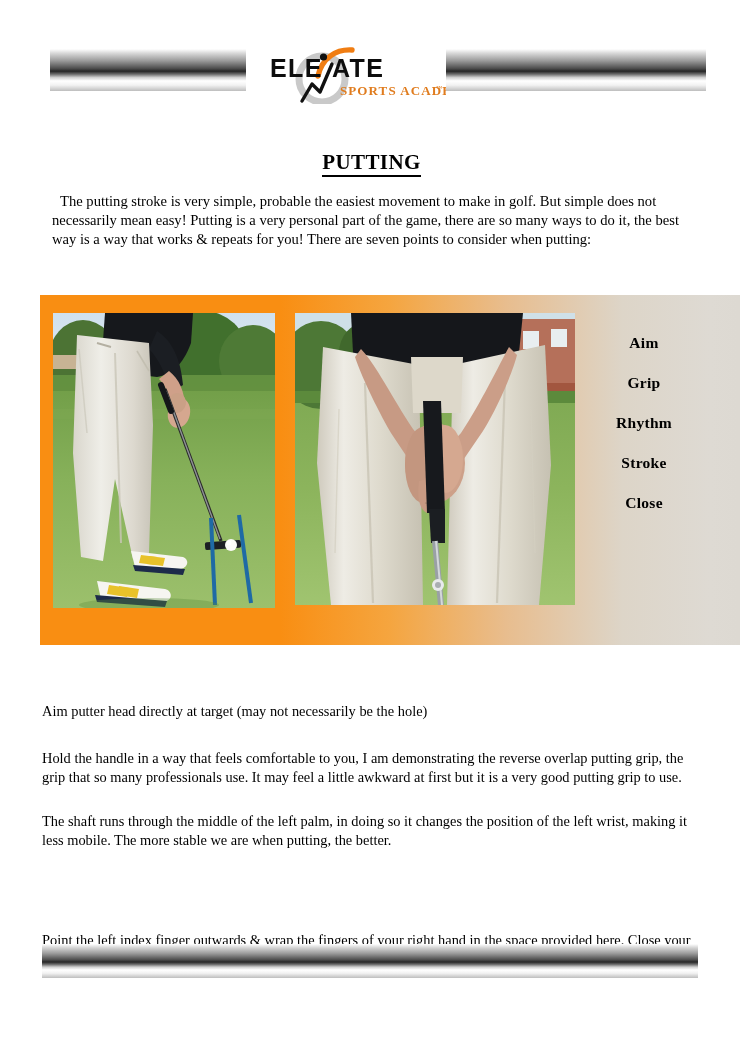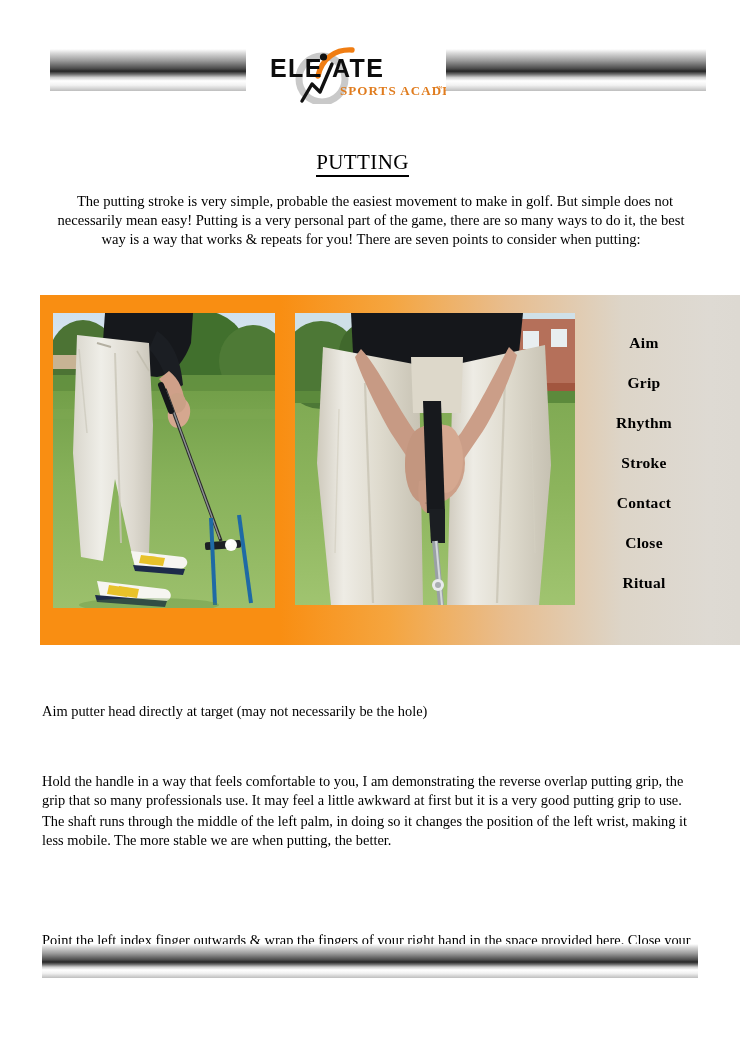--- a/index.html
+++ b/index.html
@@ -47,36 +47,37 @@
   }
   .logo svg { display: block; }
 
   
   .doc-title {
     position: absolute;
     left: 0; top: 150px;
     width: 725px;
     text-align: center;
     font-size: 21px;
-    font-weight: normal;
+    font-weight: bold;
     letter-spacing: .4px;
+    padding-left: 9px;
   }
   .doc-title span {
     border-bottom: 2px solid #000;
     padding-bottom: 1px;
   }
 
   
   .intro {
     position: absolute;
     left: 52px; top: 192px;
     width: 638px;
     font-size: 14.6px;
     line-height: 19px;
-    text-align: center;
+    text-align: left;
   }
   .intro .indent { padding-left: 8px; }
 
   
   .panel {
     position: absolute;
     left: 40px; top: 295px;
     width: 728px; height: 350px;
     background: linear-gradient(to right,
         #f98e12 0%,
@@ -113,21 +114,21 @@
 
   
   .body-text {
     position: absolute;
     left: 42px;
     width: 652px;
     font-size: 14.4px;
     line-height: 19px;
   }
   .p1 { top: 702px; }
-  .p2 { top: 749px; margin-top: 23px; }
+  .p2 { top: 749px; }
   .p3 { top: 812px; }
   .p4 { top: 903px; margin-top: 28px; }
 
   
   .footer-bar {
     position: absolute;
     left: 42px; top: 944px;
     width: 656px; height: 34px;
   }
 </style>
@@ -306,23 +307,21 @@
       <circle cx="143" cy="272" r="6" fill="#e8eaec"></circle>
       <circle cx="143" cy="272" r="3" fill="#a9aeb2"></circle>
     </svg>
   </div>
 
   <div class="keywords">
     <div class="keyword">Aim</div>
     <div class="keyword">Grip</div>
     <div class="keyword">Rhythm</div>
     <div class="keyword">Stroke</div>
-    <div class="keyword">Contact</div>
     <div class="keyword">Close</div>
-    <div class="keyword">Ritual</div>
   </div>
 </div>
 
 <div class="body-text p1">Aim putter head directly at target (may not necessarily be the hole)</div>
 <div class="body-text p2">Hold the handle in a way that feels comfortable to you, I am demonstrating the reverse overlap putting grip, the grip that so many professionals use.  It may feel a little awkward at first but it is a very good putting grip to use.</div>
 <div class="body-text p3">The shaft runs through the middle of the left palm, in doing so it changes the position of the left wrist, making it less mobile.  The more stable we are when putting, the better.</div>
 <div class="body-text p4">Point the left index finger outwards &amp; wrap the fingers of your right hand in the space provided here.  Close your right hand over, make sure both thumbs are pointing down to the ground.</div>
 
 <div class="metal-bar footer-bar"></div>
 

